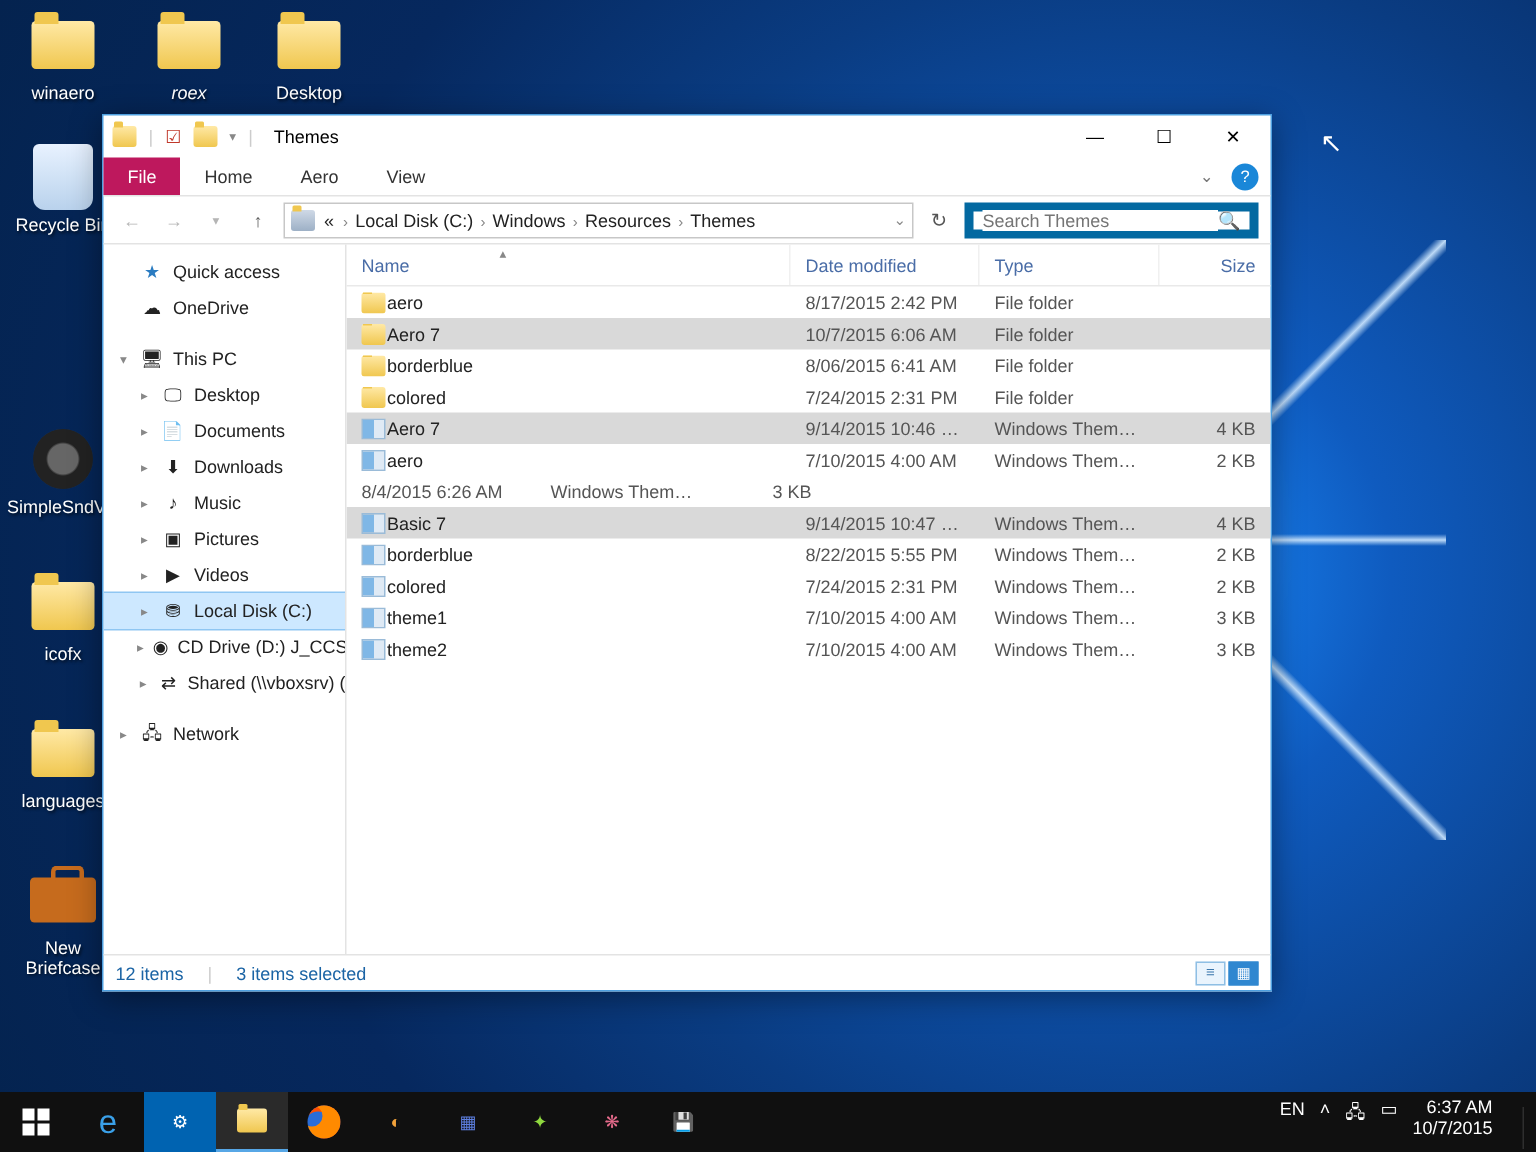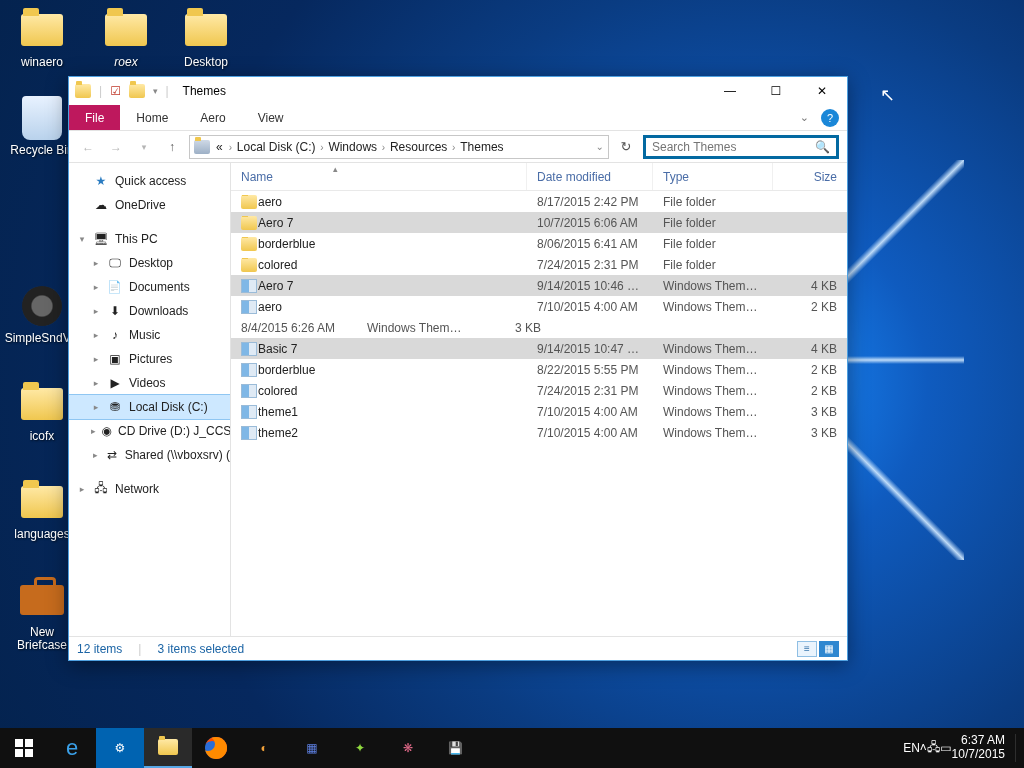--- a/index.html
+++ b/index.html
@@ -47,21 +47,21 @@
 .rspacer{flex:1}
 .rhelp{width:18px;height:18px;border-radius:50%;background:#1a87d8;color:#fff;display:flex;align-items:center;justify-content:center;font-size:11px;margin:4px 8px 0 6px;}
 .chev{color:#777;margin:6px 6px 0 0;font-size:11px}
 
 .navrow{height:32px;display:flex;align-items:center;gap:6px;padding:0 8px;border-bottom:1px solid #e3e3e3;font-size:12px;}
 .navbtn{width:22px;height:22px;display:flex;align-items:center;justify-content:center;color:#b5b5b5;}
 .navbtn.active{color:#555}
 .addr{flex:1;height:24px;border:1px solid #c7c7c7;display:flex;align-items:center;padding:0 4px;gap:4px;overflow:hidden;}
 .crumb{color:#222;padding:0 2px;white-space:nowrap;}
 .cs{color:#888;font-size:10px;}
-.search{width:196px;height:24px;border:3px solid #0369a1;display:flex;align-items:center;padding:0 6px;color:#777;}
+.search{width:196px;height:24px;border:6px solid #0369a1;display:flex;align-items:center;padding:0 6px;color:#777;}
 .search input{flex:1;border:none;outline:none;font-size:12px;color:#333}
 .circ-arrow{font-size:13px;color:#555}
 
 .body{flex:1;display:flex;min-height:0;}
 .tree{width:162px;border-right:1px solid #e3e3e3;overflow:auto;font-size:12px;padding:6px 0;}
 .tnode{display:flex;align-items:center;height:24px;padding-left:8px;gap:6px;color:#222;white-space:nowrap;}
 .tnode .exp{width:10px;color:#888;font-size:9px;display:inline-block;text-align:center}
 .tnode.depth1{padding-left:22px}
 .tnode.sel{background:#cde8ff;outline:1px solid #8fc6f2;}
 .pin{color:#2b7cc1;}
@@ -94,21 +94,21 @@
 .viewsw{display:flex;gap:2px}
 .vs{width:20px;height:16px;border:1px solid #8fbfe4;background:#eaf4fd;display:flex;align-items:center;justify-content:center;font-size:10px;color:#3a76ac}
 .vs.on{background:#2f87d0;color:#fff;border-color:#2f87d0}
 
 
 .taskbar{position:absolute;left:0;right:0;bottom:0;height:40px;background:#101010;display:flex;align-items:stretch;color:#fff;font-size:12px}
 .tb{width:48px;display:flex;align-items:center;justify-content:center}
 .tb.active{background:#2a2a2a;border-bottom:2px solid #57a7e6}
 .winlogo{display:grid;grid-template-columns:1fr 1fr;grid-template-rows:1fr 1fr;gap:2px;width:18px;height:18px}
 .winlogo span{background:#fff}
-.tray{margin-left:auto;display:flex;align-items:center;padding:16px 8px}
+.tray{margin-left:auto;display:flex;align-items:flex-start;gap:10px;padding:4px 8px}
 .clock{text-align:right;line-height:1.15;font-size:12px;padding-right:10px}
 .divider{width:1px;height:28px;background:#2e2e2e;margin:6px 0}
 </style>
 </head>
 <body>
 
 <div class="hero"></div>
 <div class="desktop" id="desktop">
     <div class="dicon" style="left: 4px; top: 6px;">
       <div class="glyph">

